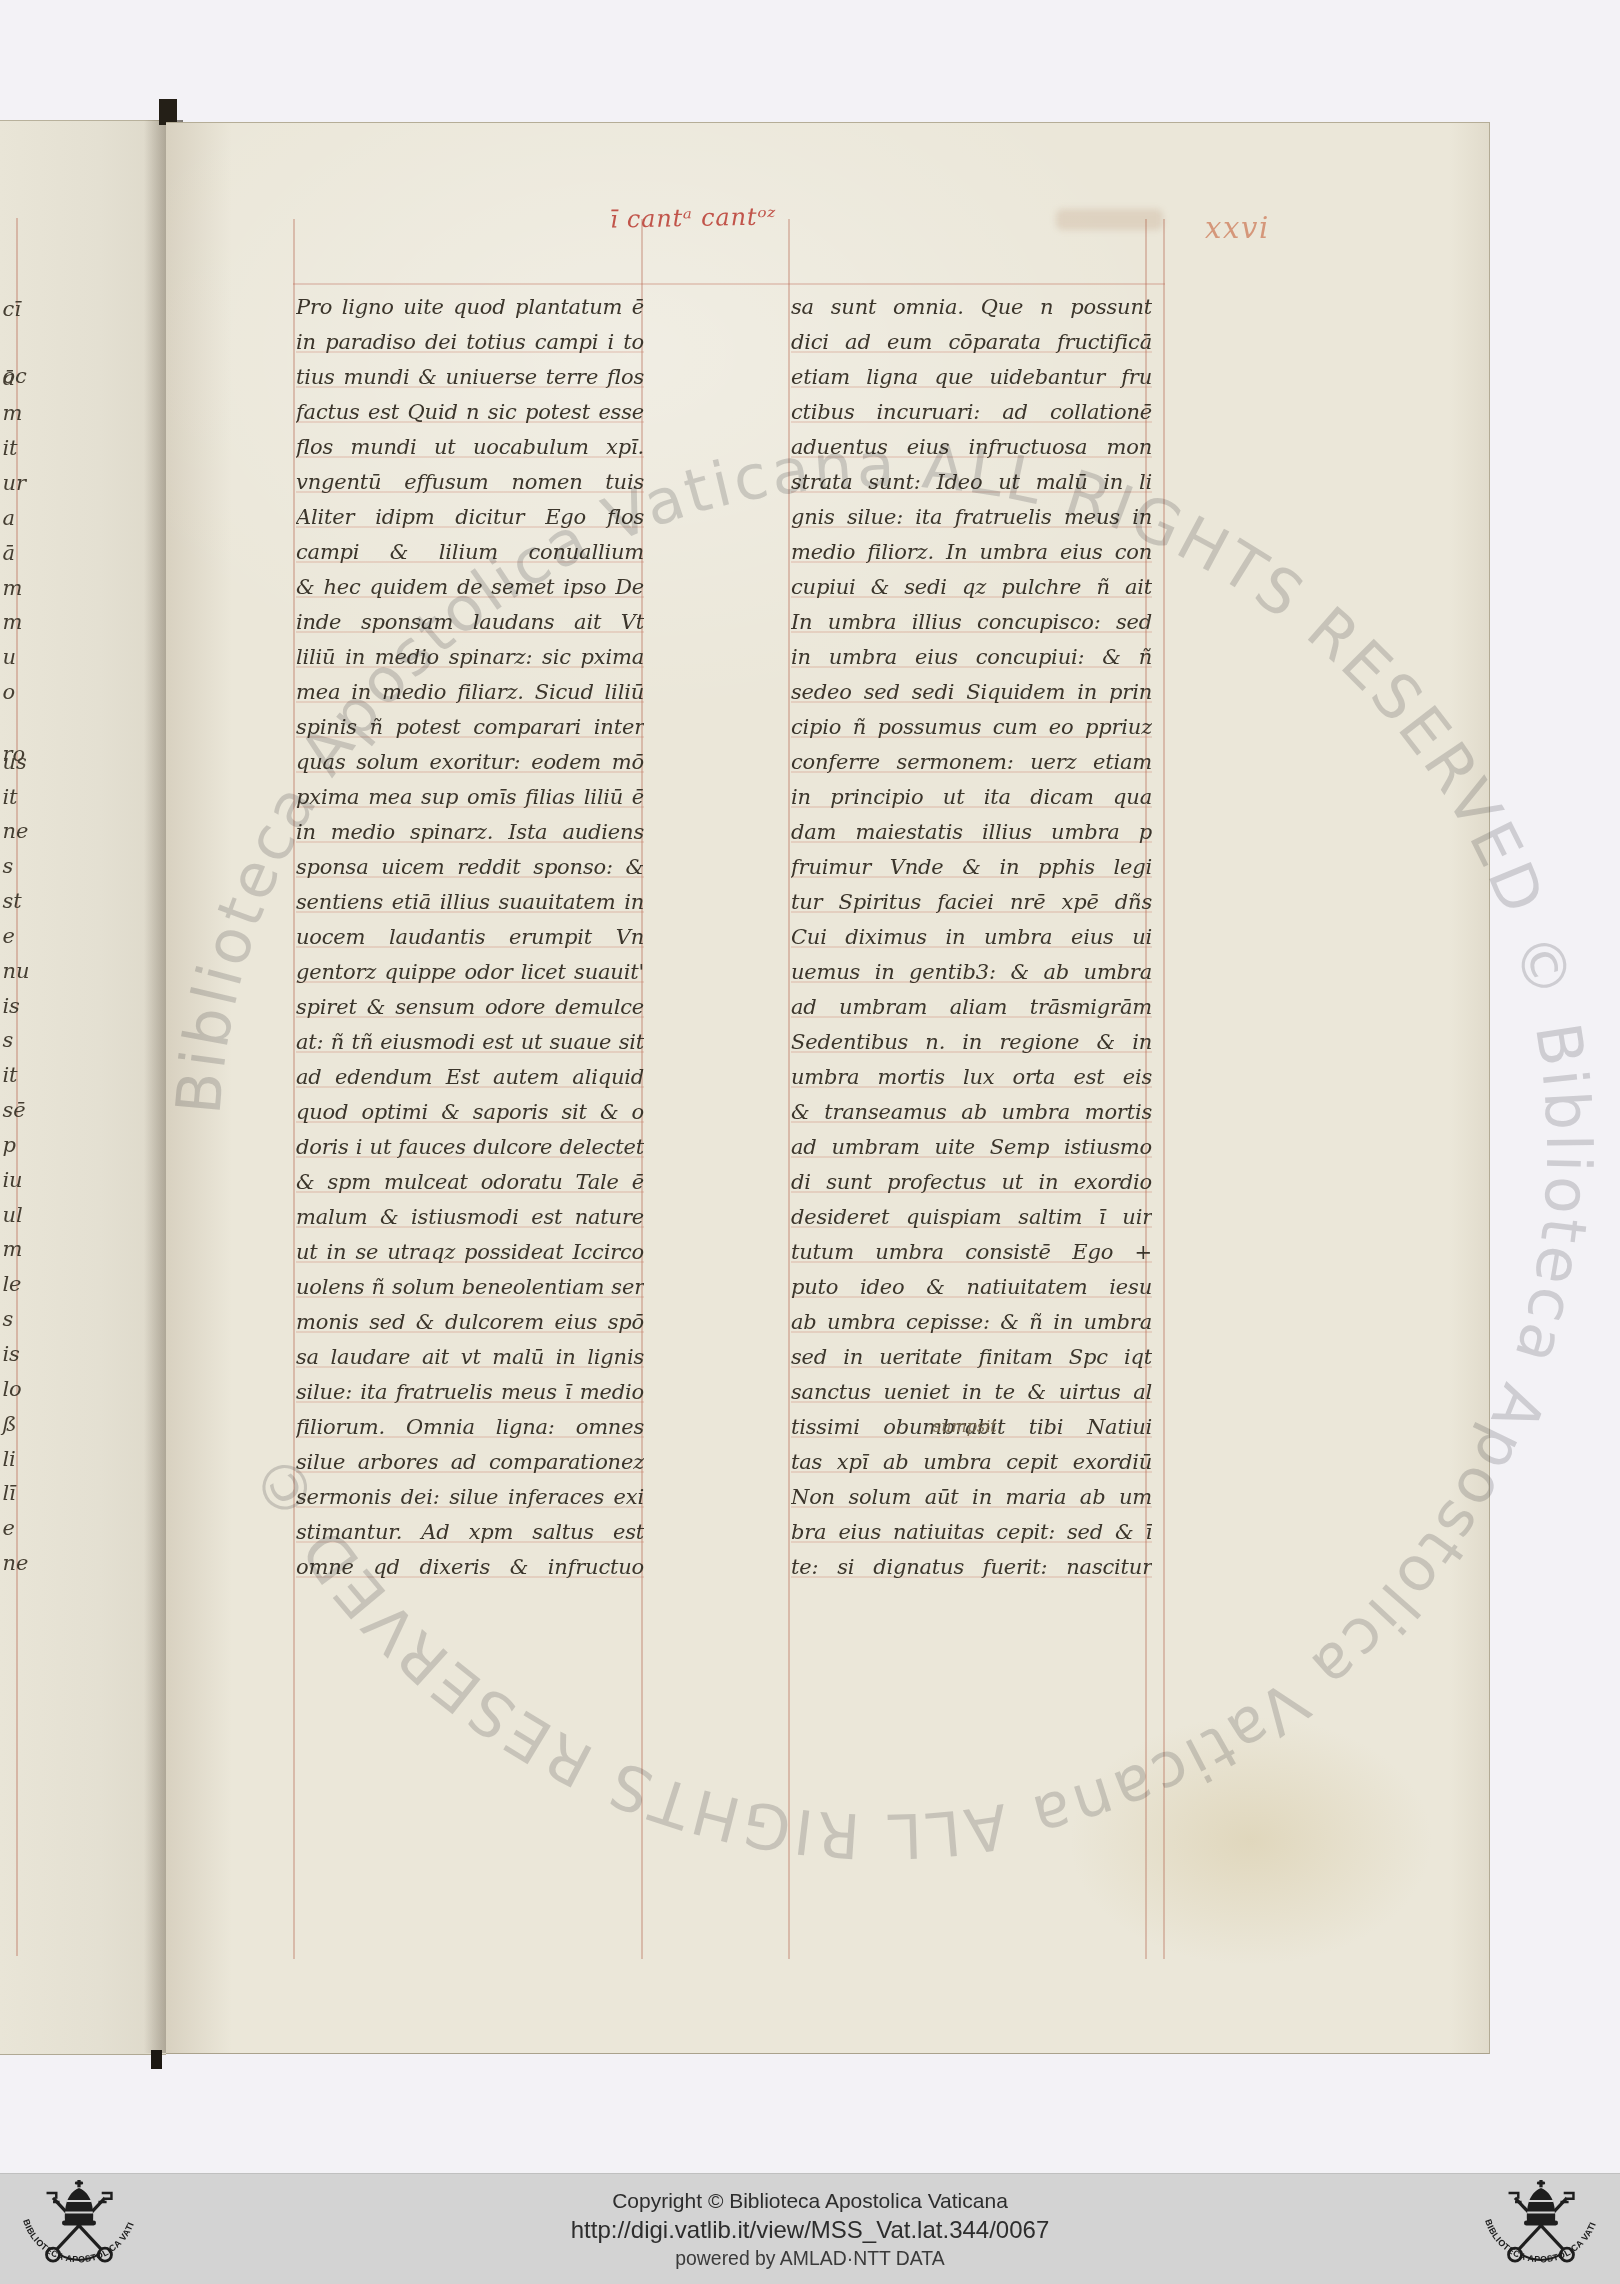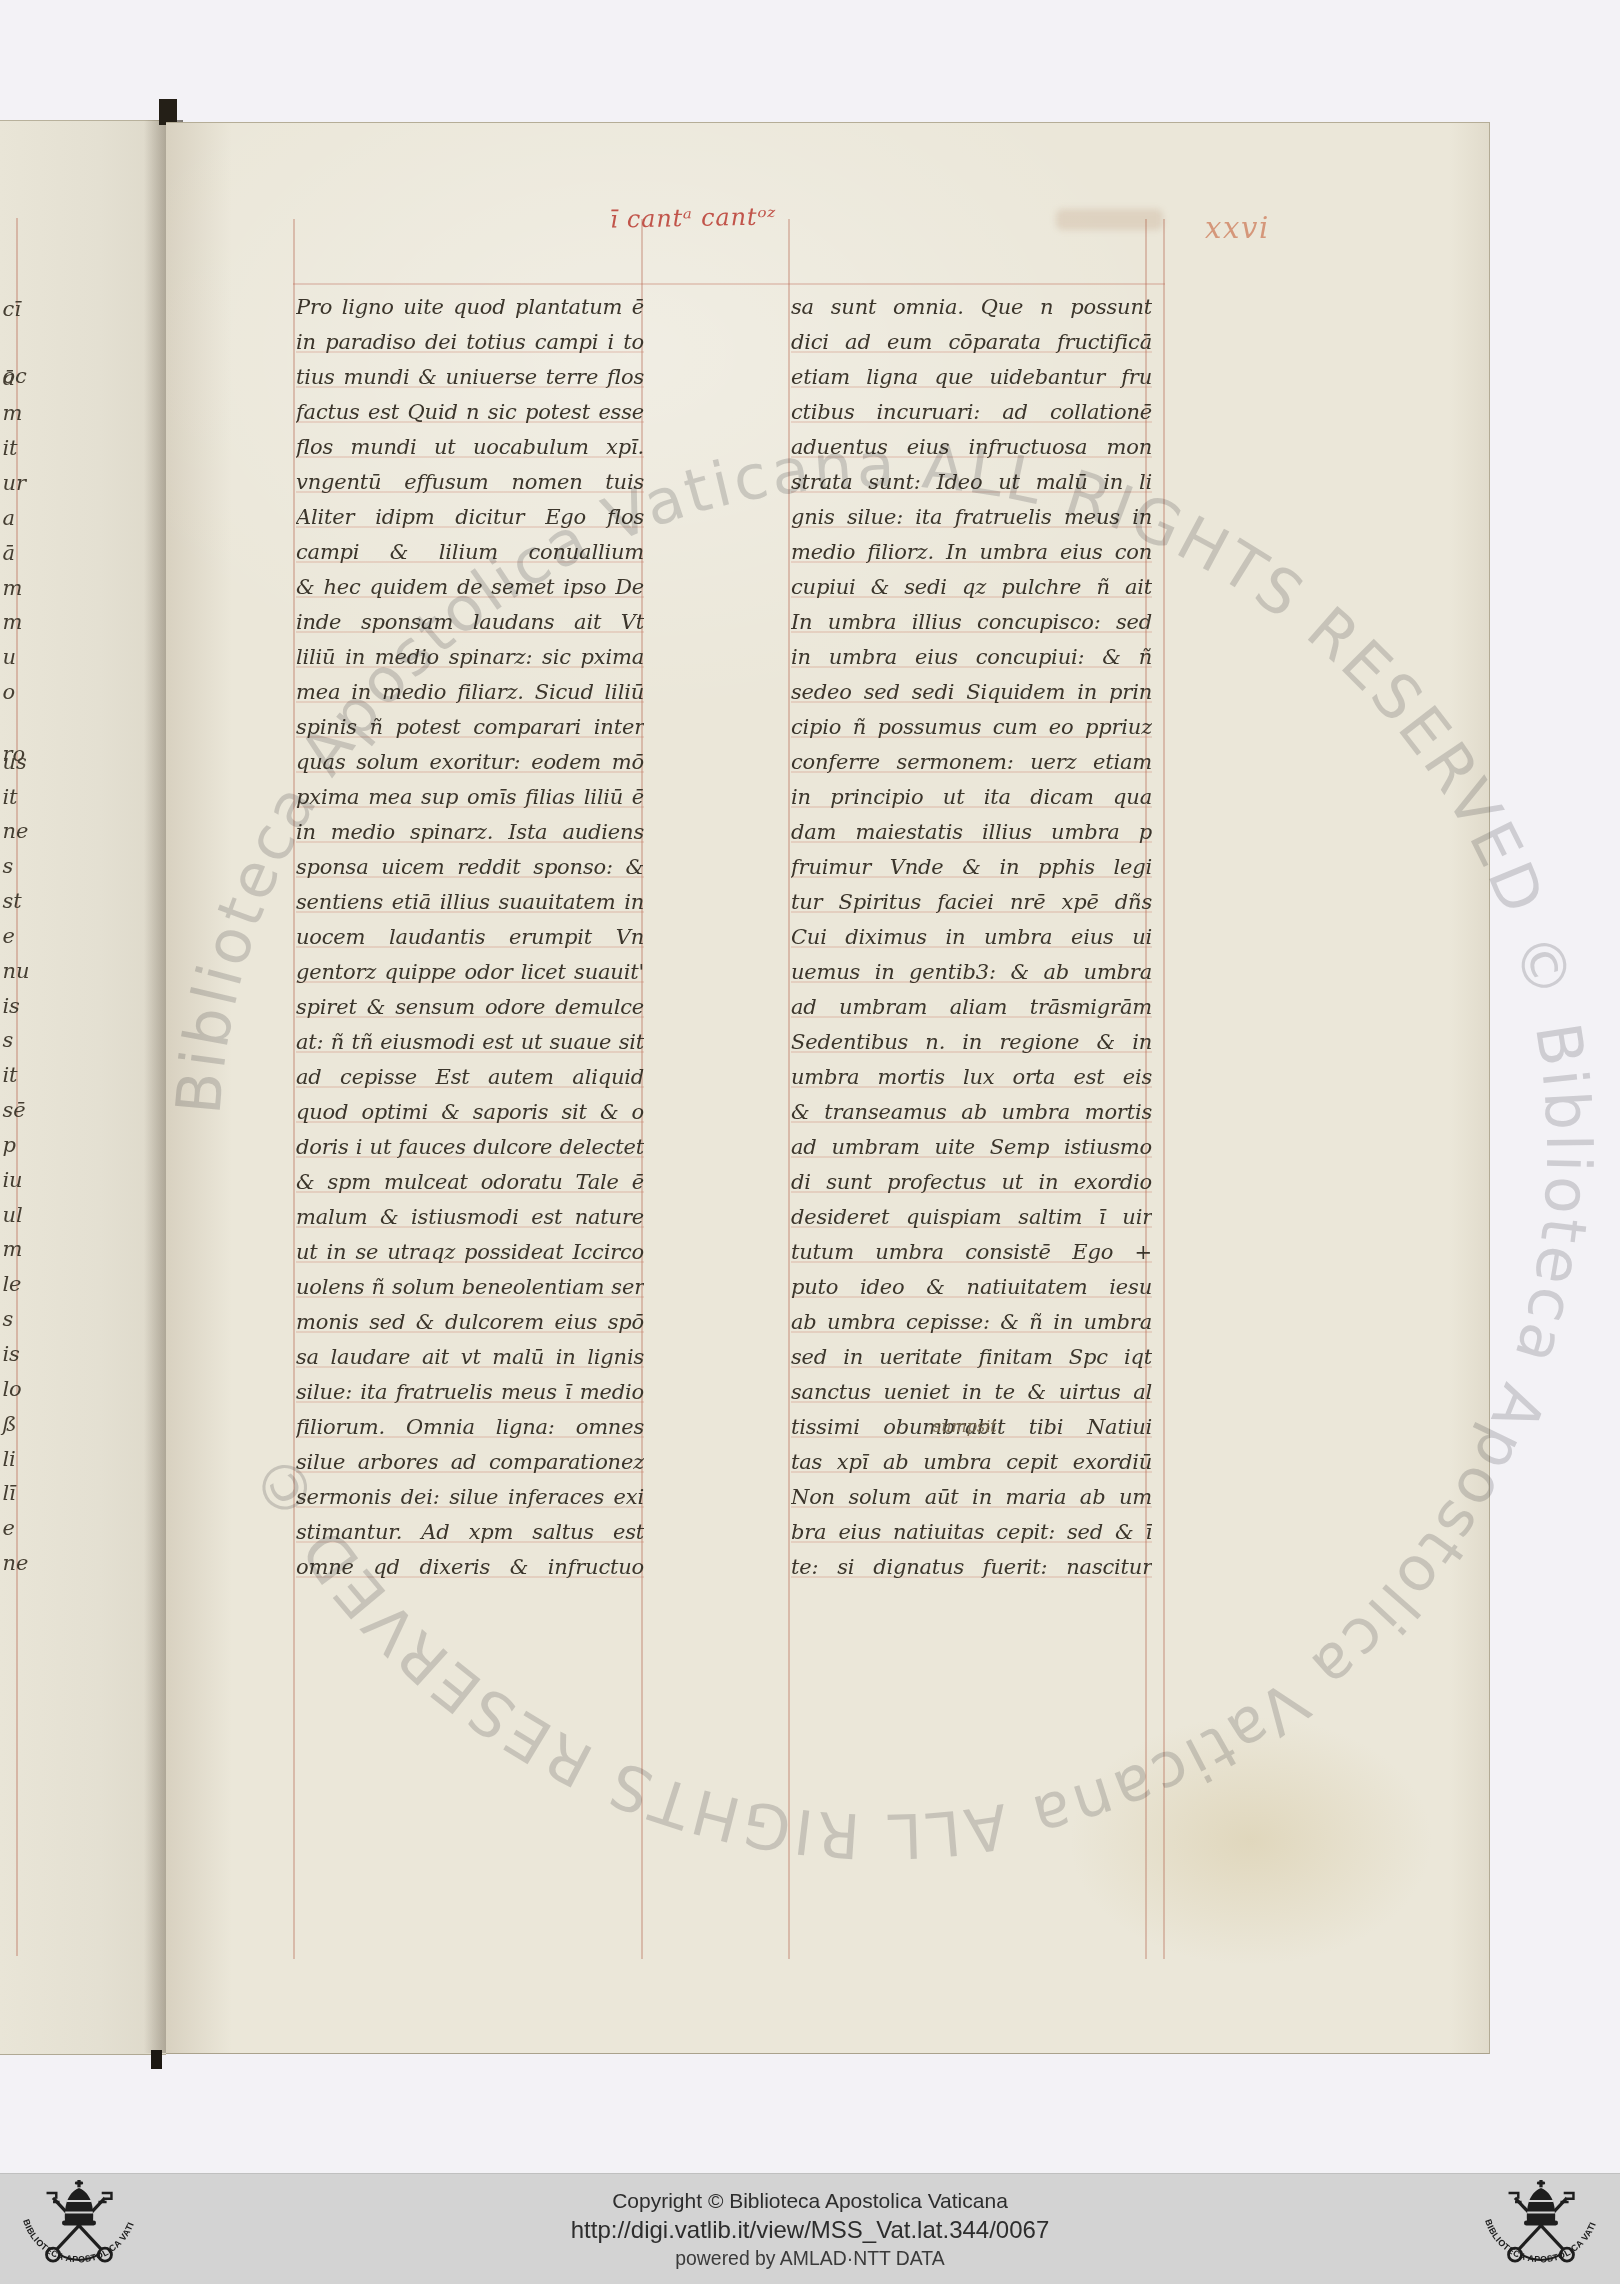--- a/index.html
+++ b/index.html
@@ -148,21 +148,21 @@
           <div class="ms-line">spinis ñ potest comparari inter</div>
           <div class="ms-line">quas solum exoritur: eodem mō</div>
           <div class="ms-line">pxima mea sup omīs filias liliū ē</div>
           <div class="ms-line">in medio spinarz. Ista audiens</div>
           <div class="ms-line">sponsa uicem reddit sponso: &amp;</div>
           <div class="ms-line">sentiens etiā illius suauitatem in</div>
           <div class="ms-line">uocem laudantis erumpit Vn</div>
           <div class="ms-line">gentorz quippe odor licet suauit'</div>
           <div class="ms-line">spiret &amp; sensum odore demulce</div>
           <div class="ms-line">at: ñ tñ eiusmodi est ut suaue sit</div>
-          <div class="ms-line">ad cepisse Est autem aliquid</div>
+          <div class="ms-line">ad edendum Est autem aliquid</div>
           <div class="ms-line">quod optimi &amp; saporis sit &amp; o</div>
           <div class="ms-line">doris i ut fauces dulcore delectet</div>
           <div class="ms-line">&amp; spm mulceat odoratu Tale ē</div>
           <div class="ms-line">malum &amp; istiusmodi est nature</div>
           <div class="ms-line">ut in se utraqz possideat Iccirco</div>
           <div class="ms-line">uolens ñ solum beneolentiam ser</div>
           <div class="ms-line">monis sed &amp; dulcorem eius spō</div>
           <div class="ms-line">sa laudare ait vt malū in lignis</div>
           <div class="ms-line">silue: ita fratruelis meus ī medio</div>
           <div class="ms-line">filiorum. Omnia ligna: omnes</div>

